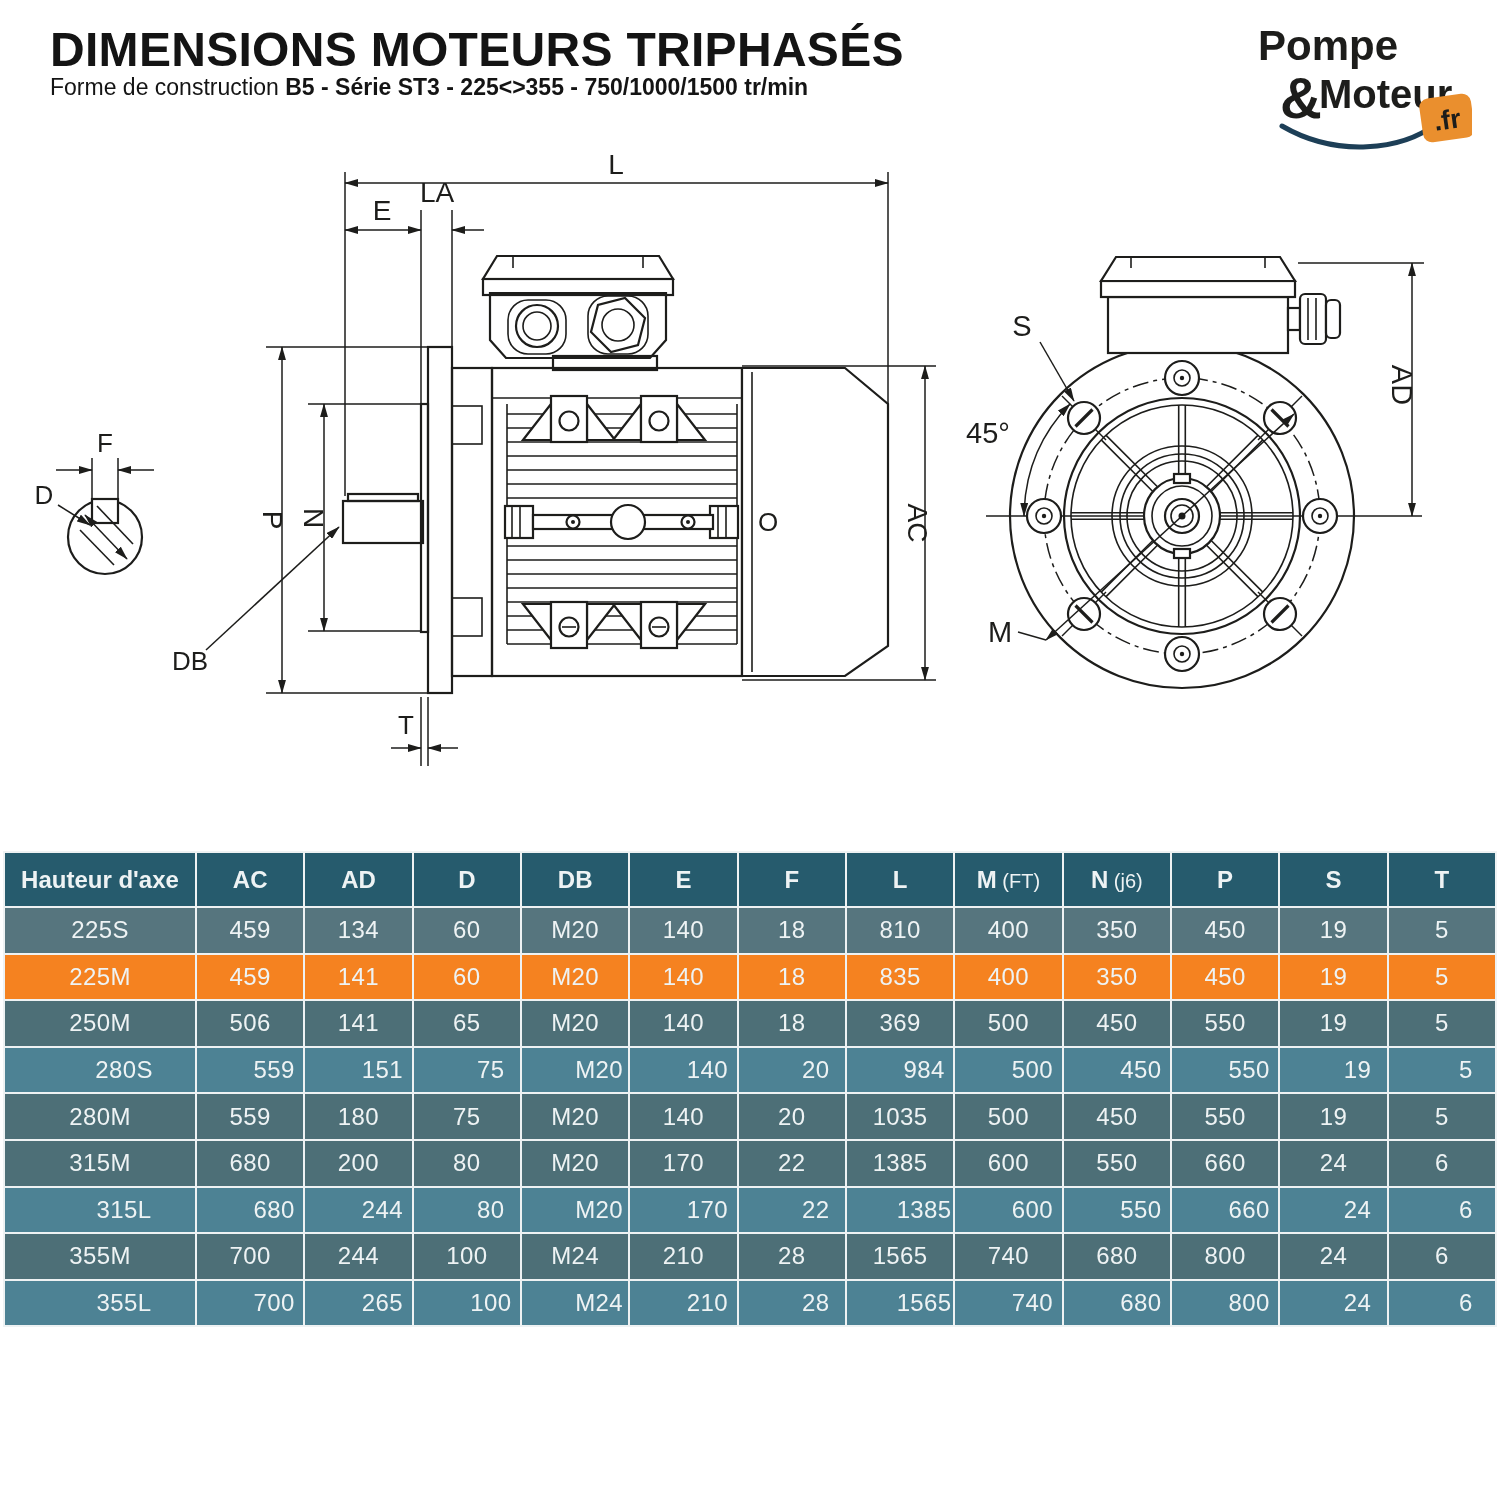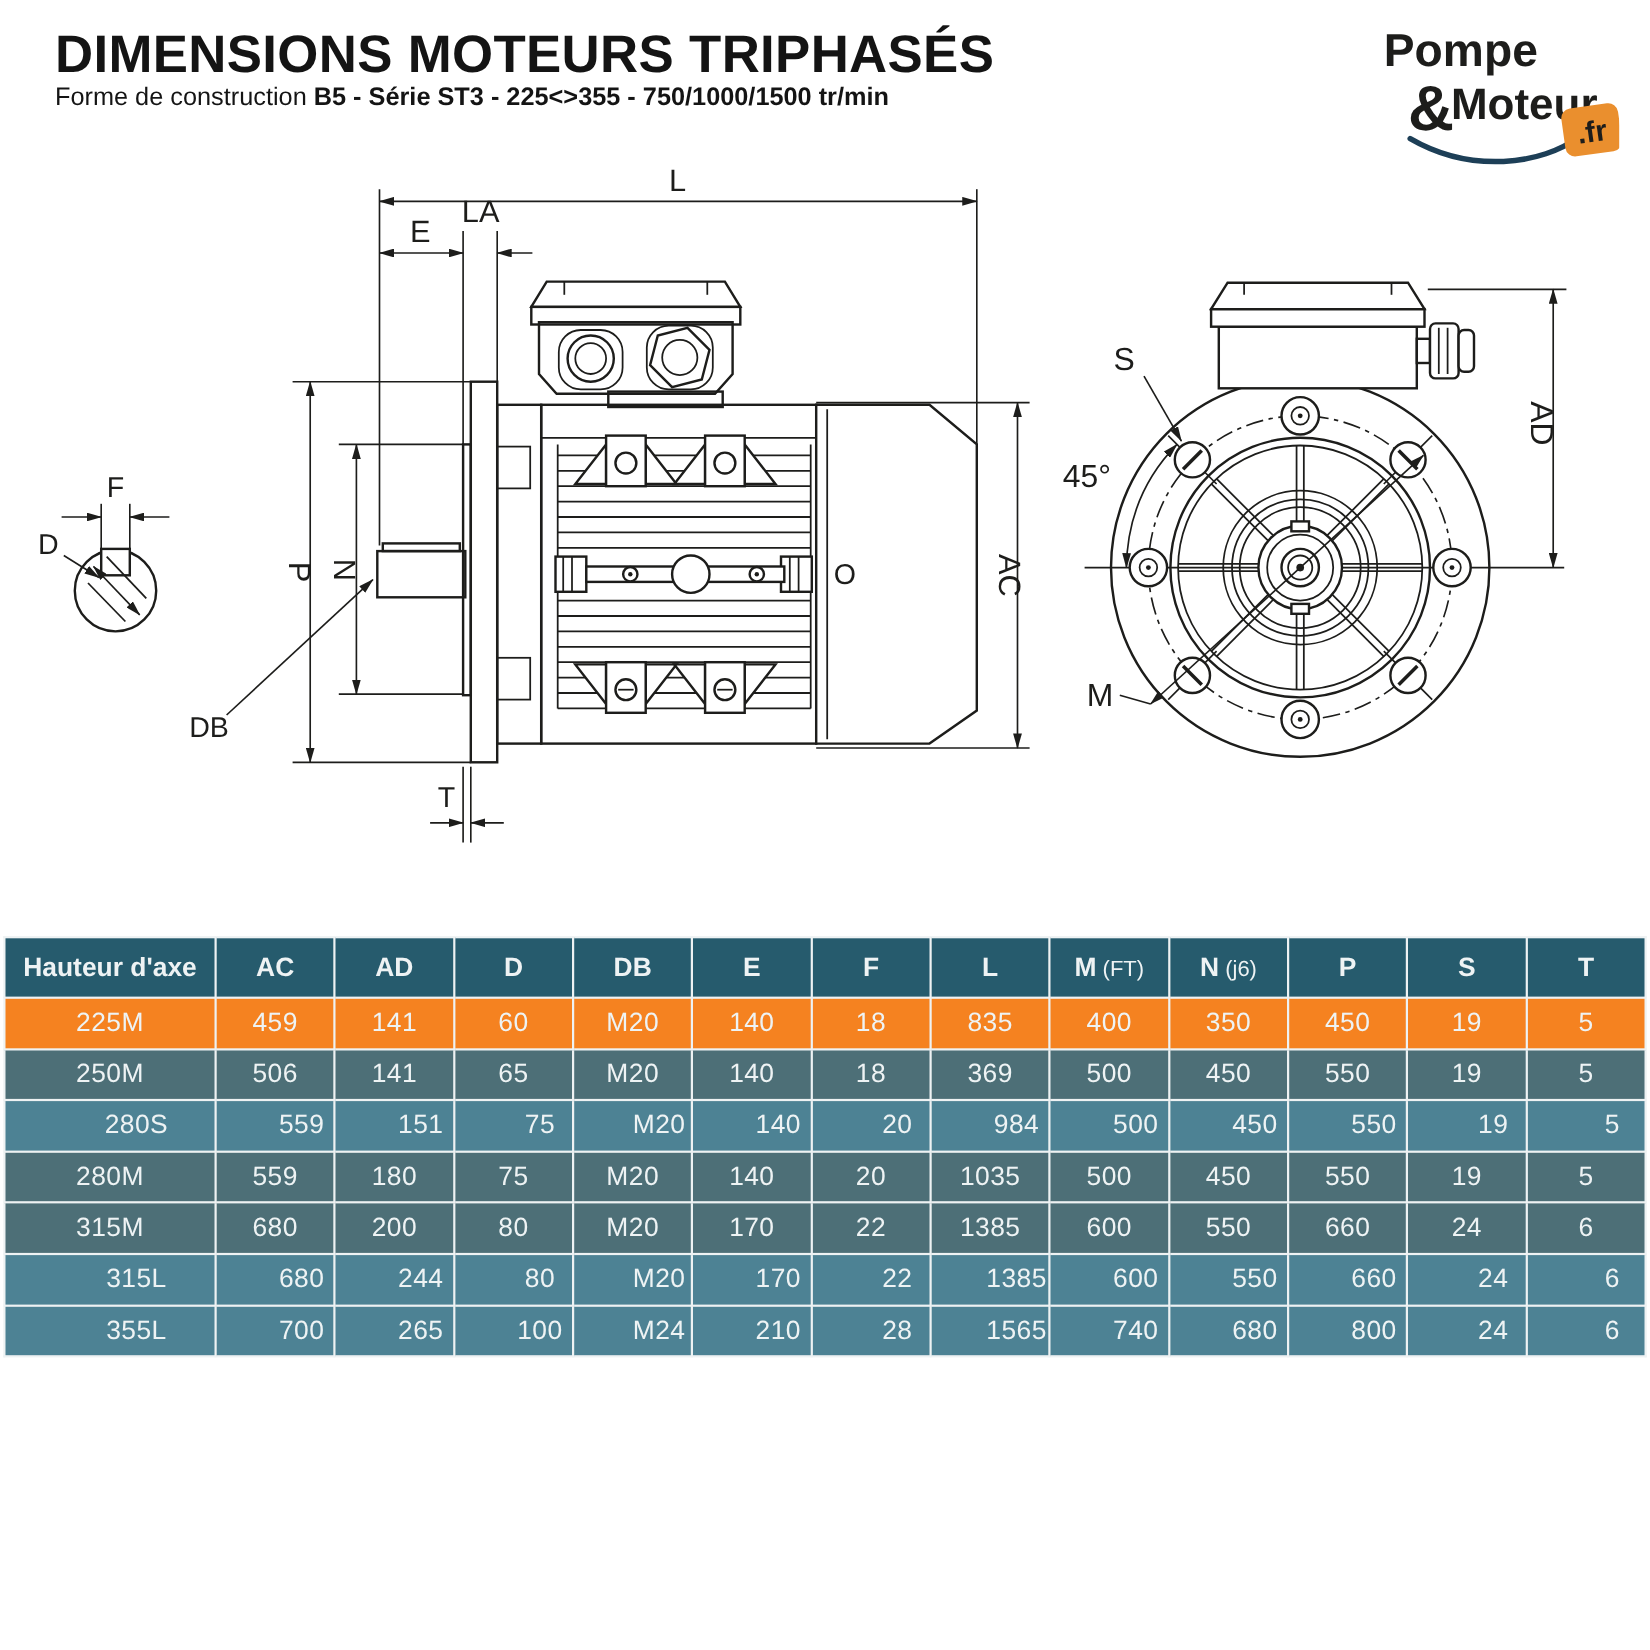--- a/index.html
+++ b/index.html
@@ -338,20 +338,35 @@
         <th><span class="h-main">F</span></th>
         <th><span class="h-main">L</span></th>
         <th><span class="h-main">M</span><span class="h-note"> (FT)</span></th>
         <th><span class="h-main">N</span><span class="h-note"> (j6)</span></th>
         <th><span class="h-main">P</span></th>
         <th><span class="h-main">S</span></th>
         <th><span class="h-main">T</span></th>
       </tr>
     </thead>
   <tbody>
+      <tr class="tone-gray">
+        <td>225S</td>
+        <td>459</td>
+        <td>134</td>
+        <td>60</td>
+        <td>M20</td>
+        <td>140</td>
+        <td>18</td>
+        <td>810</td>
+        <td>400</td>
+        <td>350</td>
+        <td>450</td>
+        <td>19</td>
+        <td>5</td>
+      </tr>
       <tr class="tone-highlight">
         <td>225M</td>
         <td>459</td>
         <td>141</td>
         <td>60</td>
         <td>M20</td>
         <td>140</td>
         <td>18</td>
         <td>835</td>
         <td>400</td>
@@ -425,20 +440,35 @@
         <td>680</td>
         <td>244</td>
         <td>80</td>
         <td>M20</td>
         <td>170</td>
         <td>22</td>
         <td>1385</td>
         <td>600</td>
         <td>550</td>
         <td>660</td>
+        <td>24</td>
+        <td>6</td>
+      </tr>
+      <tr class="tone-dark">
+        <td>355M</td>
+        <td>700</td>
+        <td>244</td>
+        <td>100</td>
+        <td>M24</td>
+        <td>210</td>
+        <td>28</td>
+        <td>1565</td>
+        <td>740</td>
+        <td>680</td>
+        <td>800</td>
         <td>24</td>
         <td>6</td>
       </tr>
       <tr class="tone-light">
         <td>355L</td>
         <td>700</td>
         <td>265</td>
         <td>100</td>
         <td>M24</td>
         <td>210</td>

